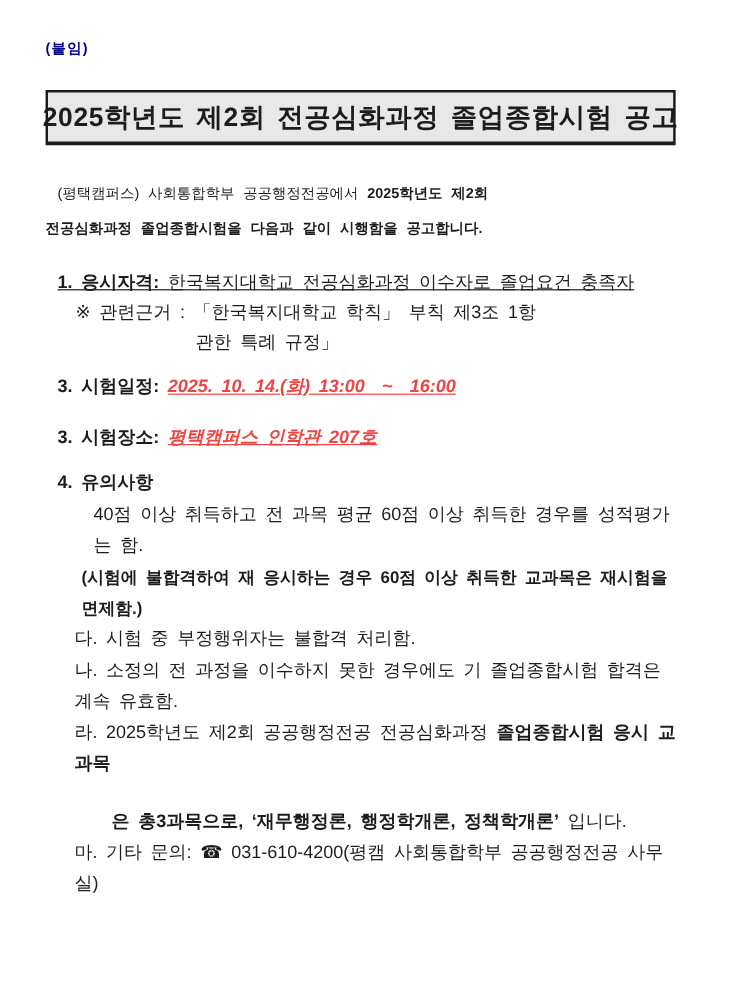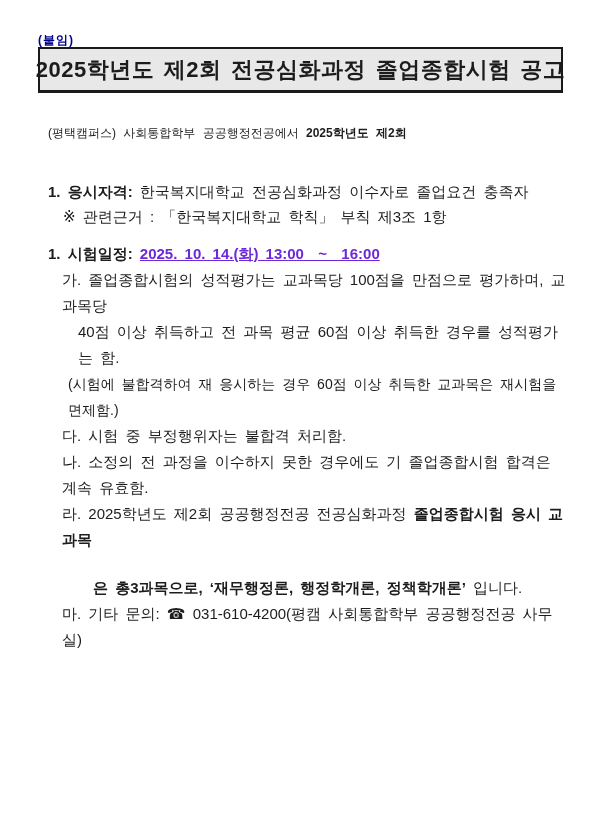--- a/index.html
+++ b/index.html
@@ -20,20 +20,21 @@
     overflow:hidden;
   }
   .attachment{
     color:#00008b;
     font-weight:700;
     font-size:12px;
     line-height:14px;
     letter-spacing:1px;
   }
   .title-box{
+    margin-top:28px;
     width:525px;
     height:46px;
     box-sizing:border-box;
     background:#e8e8e8;
     border:2px solid #1a1a1a;
     border-bottom-width:3px;
     display:flex;
     align-items:center;
     justify-content:center;
   }
@@ -53,64 +54,68 @@
   .intro .indent{padding-left:10px;}
   .b{font-weight:700;}
   .doc-list{
     font-size:15px;
     word-spacing:3px;
   }
   .num-item{
     padding-left:10px;
     line-height:25px;
   }
-  .item1{margin-top:31px;}
+  .item1{margin-top:18px;text-decoration:underline;}
   .note-l1{padding-left:25px;line-height:25px;}
   .note-l2{padding-left:112px;line-height:25px;}
   .note-l3{padding-left:125px;line-height:25px;}
   .item2{margin-top:12px;line-height:26px;}
   .item3{margin-top:16px;line-height:26px;}
   .item4{margin-top:12px;line-height:26px;}
   .link-val{
-    color:#6d28d9;
+    color:#ef4444;
     font-weight:700;
     text-decoration:underline;
     white-space:pre;
+    font-style:italic;
   }
   .sub{line-height:26px;}
   .sub-l1{padding-left:24px;}
   .sub-l2{padding-left:40px;}
-  .sub-paren{padding-left:30px;font-size:14px;}
+  .sub-paren{padding-left:30px;font-size:14px;font-weight:bold;}
   .sub-ra2{padding-left:55px;margin-top:22px;}
 </style>
 </head>
 <body>
 
 <div class="page">
 
   <div class="attachment">(붙임)</div>
 
   <div class="title-box">
     <span class="title-text">2025학년도 제2회 전공심화과정 졸업종합시험 공고</span>
   </div>
 
   <div class="intro">
     <div class="indent"><span>(평택캠퍼스) 사회통합학부 공공행정전공에서 </span><span class="b">2025학년도 제2회</span></div>
+    <div class="b">전공심화과정 졸업종합시험을 다음과 같이 시행함을 공고합니다.</div>
   </div>
 
   <div class="doc-list">
 
     <div class="num-item item1"><span class="b">1. 응시자격:</span><span> 한국복지대학교 전공심화과정 이수자로 졸업요건 충족자</span></div>
     <div class="note-l1">※ 관련근거 : 「한국복지대학교 학칙」 부칙 제3조 1항</div>
+    <div class="note-l3">관한 특례 규정」</div>
 
-    <div class="num-item item2"><span class="b">1. 시험일정: </span><span class="link-val">2025. 10. 14.(화) 13:00  ~  16:00</span></div>
+    <div class="num-item item2"><span class="b">3. 시험일정: </span><span class="link-val">2025. 10. 14.(화) 13:00  ~  16:00</span></div>
 
+    <div class="num-item item3"><span class="b">3. 시험장소: </span><span class="link-val">평택캠퍼스 인학관 207호</span></div>
 
+    <div class="num-item item4 b">4. 유의사항</div>
 
-    <div class="sub sub-l1">가. 졸업종합시험의 성적평가는 교과목당 100점을 만점으로 평가하며, 교과목당</div>
     <div class="sub sub-l2">40점 이상 취득하고 전 과목 평균 60점 이상 취득한 경우를 성적평가는 함.</div>
     <div class="sub sub-paren">(시험에 불합격하여 재 응시하는 경우 60점 이상 취득한 교과목은 재시험을 면제함.)</div>
     <div class="sub sub-l1">다. 시험 중 부정행위자는 불합격 처리함.</div>
     <div class="sub sub-l1">나. 소정의 전 과정을 이수하지 못한 경우에도 기 졸업종합시험 합격은 계속 유효함.</div>
     <div class="sub sub-l1"><span>라. 2025학년도 제2회 공공행정전공 전공심화과정 </span><span class="b">졸업종합시험 응시 교과목</span></div>
     <div class="sub sub-ra2"><span class="b">은 총3과목으로, ‘재무행정론, 행정학개론, 정책학개론’</span><span> 입니다.</span></div>
     <div class="sub sub-l1"><span>마. 기타 문의: </span><span>☎</span><span> 031-610-4200(평캠 사회통합학부 공공행정전공 사무실)</span></div>
 
   </div>
 

